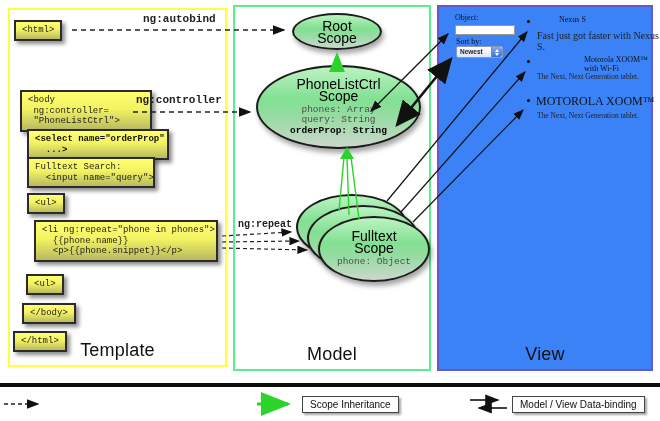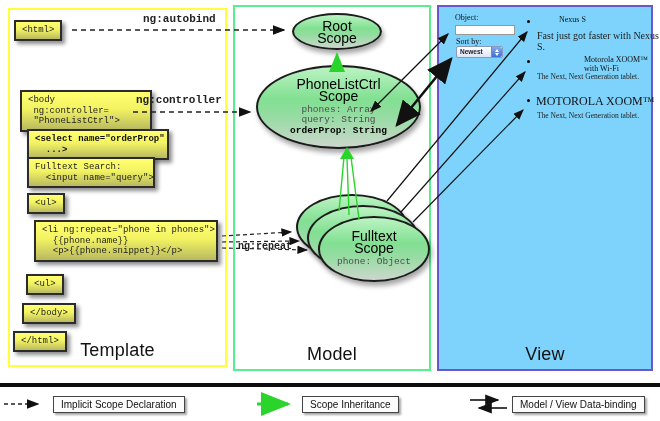--- a/index.html
+++ b/index.html
@@ -50,21 +50,21 @@
 <body>
 
 <div class="stage">
 
   <div class="panel" style="left:8px;top:8px;width:219px;height:359px;border:2px solid #ffff3d;">
     <div class="panel-label">Template</div>
   </div>
   <div class="panel" style="left:233px;top:5px;width:198px;height:366px;border:2px solid #5bed92;">
     <div class="panel-label">Model</div>
   </div>
-  <div class="panel" style="left:437px;top:5px;width:216px;height:366px;border:2px solid #6858cc;background:#7dd3fc;">
+  <div class="panel" style="left:437px;top:5px;width:216px;height:366px;border:2px solid #6858cc;background:#3b82f6;">
     <div class="panel-label">View</div>
   </div>
 
   <div class="codebox" style="left:14px;top:20px;">
     <div class="cl">&lt;html&gt;</div>
   </div>
   <div class="codebox" style="left:20px;top:90px;width:132px;">
     <div class="cl">&lt;body</div>
     <div class="cl"> ng:controller=</div>
     <div class="cl"> "PhoneListCtrl"&gt;</div>
@@ -90,21 +90,21 @@
   </div>
   <div class="codebox" style="left:22px;top:303px;">
     <div class="cl">&lt;/body&gt;</div>
   </div>
   <div class="codebox" style="left:13px;top:331px;">
     <div class="cl">&lt;/html&gt;</div>
   </div>
 
   <div class="nglabel" style="left:143px;top:13px;">ng:autobind</div>
   <div class="nglabel" style="left:136px;top:94px;">ng:controller</div>
-  <div class="nglabel small" style="left:238px;top:219px;margin-top:22px;">ng:repeat</div>
+  <div class="nglabel small" style="left:238px;top:219px;">ng:repeat</div>
 
   <div class="ellipse" style="left:292px;top:13px;width:90px;height:37px;">
     <div class="etitle">Root</div>
     <div class="etitle">Scope</div>
   </div>
 
   <div class="ellipse" style="left:256px;top:65px;width:165px;height:84px;">
     <div class="etitle">PhoneListCtrl</div>
     <div class="etitle" style="margin-bottom:3px;">Scope</div>
     <div class="eprop">phones: Array</div>
@@ -137,21 +137,20 @@
 
   <div class="bullet" style="left:527px;top:60px;"></div>
   <div class="viewtext" style="left:536px;top:55px;font-size:8px;padding-left:48px;">Motorola XOOM™ with Wi-Fi</div>
   <div class="viewtext" style="left:537px;top:72px;font-size:7.5px;color:#222;">The Next, Next Generation tablet.</div>
 
   <div class="bullet" style="left:527px;top:99px;"></div>
   <div class="viewtext" style="left:536px;top:94px;font-size:12px;">MOTOROLA XOOM™</div>
   <div class="viewtext" style="left:537px;top:111px;font-size:7.5px;color:#222;">The Next, Next Generation tablet.</div>
 
   <div class="legend-bar"></div>
-  <div class="legend-box" style="left:53px;">Implicit Scope Declaration</div>
   <div class="legend-box" style="left:512px;">Model / View Data-binding</div>
   <div class="legend-box" style="left:302px;">Scope Inheritance</div>
 
   <svg class="overlay" width="660" height="421" viewBox="0 0 660 421">
     <defs>
       <marker id="ah" markerWidth="9" markerHeight="7" refX="8" refY="3.5" orient="auto-start-reverse">
         <polygon points="0,0 9,3.5 0,7" fill="#111"></polygon>
       </marker>
       <marker id="ahBig" markerWidth="10" markerHeight="9" refX="9" refY="4.5" orient="auto-start-reverse">
         <polygon points="0,0 10,4.5 0,9" fill="#111"></polygon>

